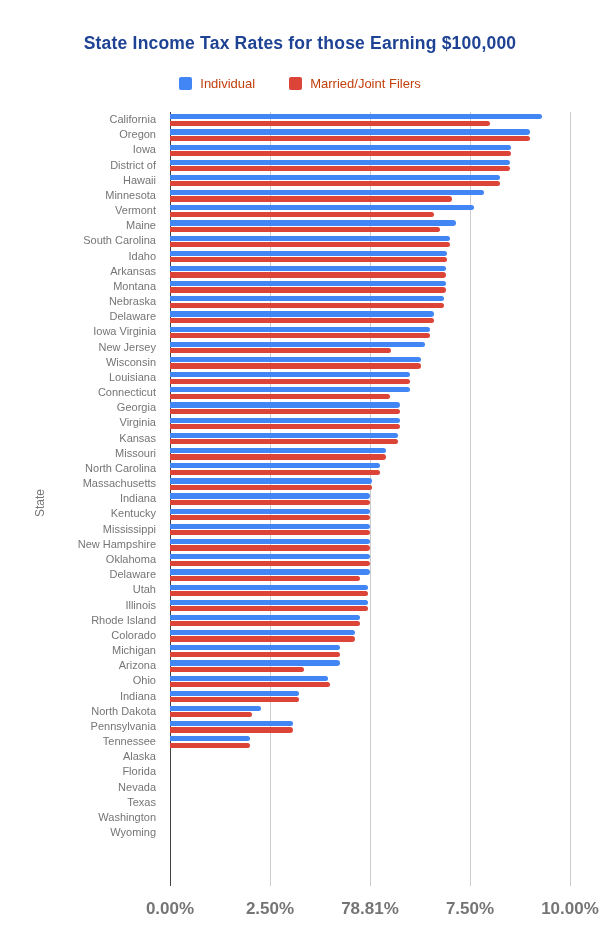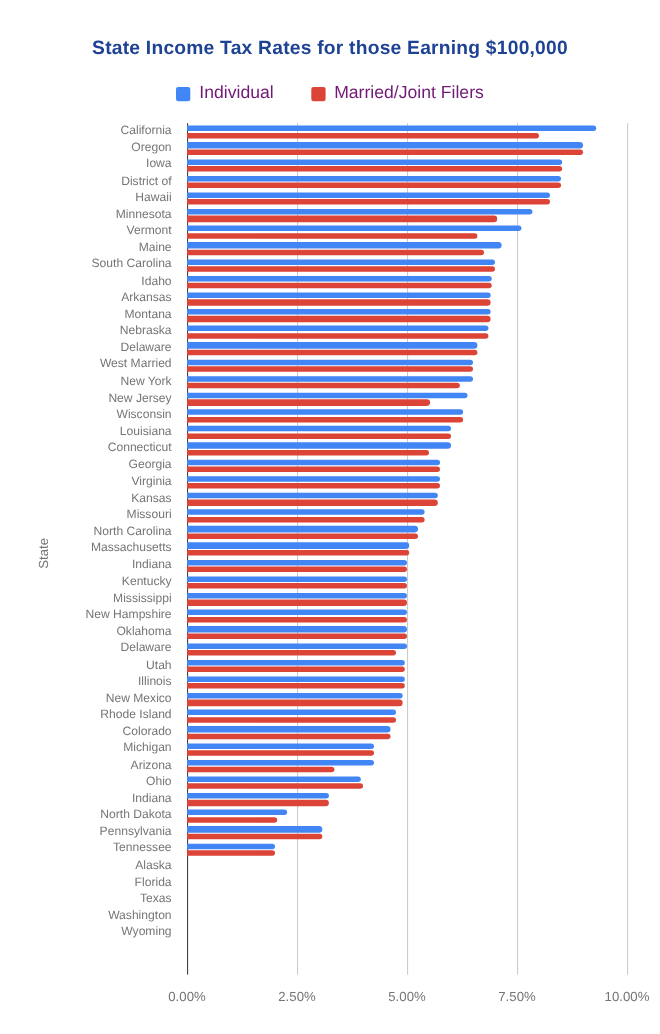--- a/index.html
+++ b/index.html
@@ -20,21 +20,21 @@
   }
   .legend {
     margin-top: 22px;
     display: flex;
     justify-content: center;
     align-items: center;
     gap: 34px;
   }
   .legend-item { display: flex; align-items: center; gap: 8px; }
   .legend-swatch { width: 13px; height: 13px; border-radius: 2px; display: inline-block; }
-  .legend-label { font-size: 16px; color: #701a75; text-align: center; }
+  .legend-label { font-size: 13px; color: #c2410c; text-align: center; }
 
   .chart-area { position: absolute; top: 112px; left: 0; width: 500px; }
 
   .grid-layer { position: absolute; left: 170px; top: 0; width: 401px; height: 774px; }
   .gridline { position: absolute; top: 0; width: 1px; height: 100%; background: #cccccc; }
   .axis-line { position: absolute; top: 0; width: 1px; height: 100%; background: #424242; }
 
   .rows { position: relative; width: 600px; }
   .chart-row { display: flex; height: 15.176px; }
   .row-label {
@@ -49,23 +49,24 @@
   }
   .row-bars { position: relative; width: 430px; margin-left: 7px; }
   .bar { position: absolute; left: 0; height: 5.2px; border-radius: 0 3px 3px 0; }
   .bar-individual { top: 2.2px; }
   .bar-married { top: 8.6px; }
 
   .x-axis { position: absolute; top: 787px; left: 0; width: 600px; height: 14px; }
   .x-tick-label {
     position: absolute;
     transform: translateX(-50%);
-    font-size: 12px;
+    font-size: 17px;
     color: #757575;
     white-space: nowrap;
+    font-weight: bold;
   }
   .y-axis-title {
     position: absolute;
     top: 496px;
     left: 26px;
     transform: rotate(-90deg);
     transform-origin: center;
     font-size: 12px;
     color: #757575;
   }
@@ -187,34 +188,27 @@
         </div>
       </div>
       <div class="chart-row">
         <div class="row-label">Delaware</div>
         <div class="row-bars">
           <div class="bar bar-individual" style="width: 264px; background: rgb(66, 133, 244);"></div>
           <div class="bar bar-married" style="width: 264px; background: rgb(219, 68, 55);"></div>
         </div>
       </div>
       <div class="chart-row">
-        <div class="row-label">West Married</div>
+        <div class="row-label">Iowa Virginia</div>
         <div class="row-bars">
           <div class="bar bar-individual" style="width: 260px; background: rgb(66, 133, 244);"></div>
           <div class="bar bar-married" style="width: 260px; background: rgb(219, 68, 55);"></div>
         </div>
       </div>
       <div class="chart-row">
-        <div class="row-label">New York</div>
-        <div class="row-bars">
-          <div class="bar bar-individual" style="width: 259.6px; background: rgb(66, 133, 244);"></div>
-          <div class="bar bar-married" style="width: 248.4px; background: rgb(219, 68, 55);"></div>
-        </div>
-      </div>
-      <div class="chart-row">
         <div class="row-label">New Jersey</div>
         <div class="row-bars">
           <div class="bar bar-individual" style="width: 254.8px; background: rgb(66, 133, 244);"></div>
           <div class="bar bar-married" style="width: 221px; background: rgb(219, 68, 55);"></div>
         </div>
       </div>
       <div class="chart-row">
         <div class="row-label">Wisconsin</div>
         <div class="row-bars">
           <div class="bar bar-individual" style="width: 250.8px; background: rgb(66, 133, 244);"></div>
@@ -327,27 +321,20 @@
         </div>
       </div>
       <div class="chart-row">
         <div class="row-label">Illinois</div>
         <div class="row-bars">
           <div class="bar bar-individual" style="width: 198px; background: rgb(66, 133, 244);"></div>
           <div class="bar bar-married" style="width: 198px; background: rgb(219, 68, 55);"></div>
         </div>
       </div>
       <div class="chart-row">
-        <div class="row-label">New Mexico</div>
-        <div class="row-bars">
-          <div class="bar bar-individual" style="width: 196px; background: rgb(66, 133, 244);"></div>
-          <div class="bar bar-married" style="width: 196px; background: rgb(219, 68, 55);"></div>
-        </div>
-      </div>
-      <div class="chart-row">
         <div class="row-label">Rhode Island</div>
         <div class="row-bars">
           <div class="bar bar-individual" style="width: 190px; background: rgb(66, 133, 244);"></div>
           <div class="bar bar-married" style="width: 190px; background: rgb(219, 68, 55);"></div>
         </div>
       </div>
       <div class="chart-row">
         <div class="row-label">Colorado</div>
         <div class="row-bars">
           <div class="bar bar-individual" style="width: 185.2px; background: rgb(66, 133, 244);"></div>
@@ -405,20 +392,27 @@
       </div>
       <div class="chart-row">
         <div class="row-label">Alaska</div>
         <div class="row-bars">
           <div class="bar bar-individual" style="width: 0px; background: rgb(66, 133, 244);"></div>
           <div class="bar bar-married" style="width: 0px; background: rgb(219, 68, 55);"></div>
         </div>
       </div>
       <div class="chart-row">
         <div class="row-label">Florida</div>
+        <div class="row-bars">
+          <div class="bar bar-individual" style="width: 0px; background: rgb(66, 133, 244);"></div>
+          <div class="bar bar-married" style="width: 0px; background: rgb(219, 68, 55);"></div>
+        </div>
+      </div>
+      <div class="chart-row">
+        <div class="row-label">Nevada</div>
         <div class="row-bars">
           <div class="bar bar-individual" style="width: 0px; background: rgb(66, 133, 244);"></div>
           <div class="bar bar-married" style="width: 0px; background: rgb(219, 68, 55);"></div>
         </div>
       </div>
       <div class="chart-row">
         <div class="row-label">Texas</div>
         <div class="row-bars">
           <div class="bar bar-individual" style="width: 0px; background: rgb(66, 133, 244);"></div>
           <div class="bar bar-married" style="width: 0px; background: rgb(219, 68, 55);"></div>
@@ -435,19 +429,19 @@
         <div class="row-label">Wyoming</div>
         <div class="row-bars">
           <div class="bar bar-individual" style="width: 0px; background: rgb(66, 133, 244);"></div>
           <div class="bar bar-married" style="width: 0px; background: rgb(219, 68, 55);"></div>
         </div>
       </div>
     </div>
   <div class="x-axis">
       <span class="x-tick-label" style="left: 170px;">0.00%</span>
       <span class="x-tick-label" style="left: 270px;">2.50%</span>
-      <span class="x-tick-label" style="left: 370px;">5.00%</span>
+      <span class="x-tick-label" style="left: 370px;">78.81%</span>
       <span class="x-tick-label" style="left: 470px;">7.50%</span>
       <span class="x-tick-label" style="left: 570px;">10.00%</span>
     </div>
 </div>
 
 <div class="y-axis-title">State</div>
 
 </body></html>

